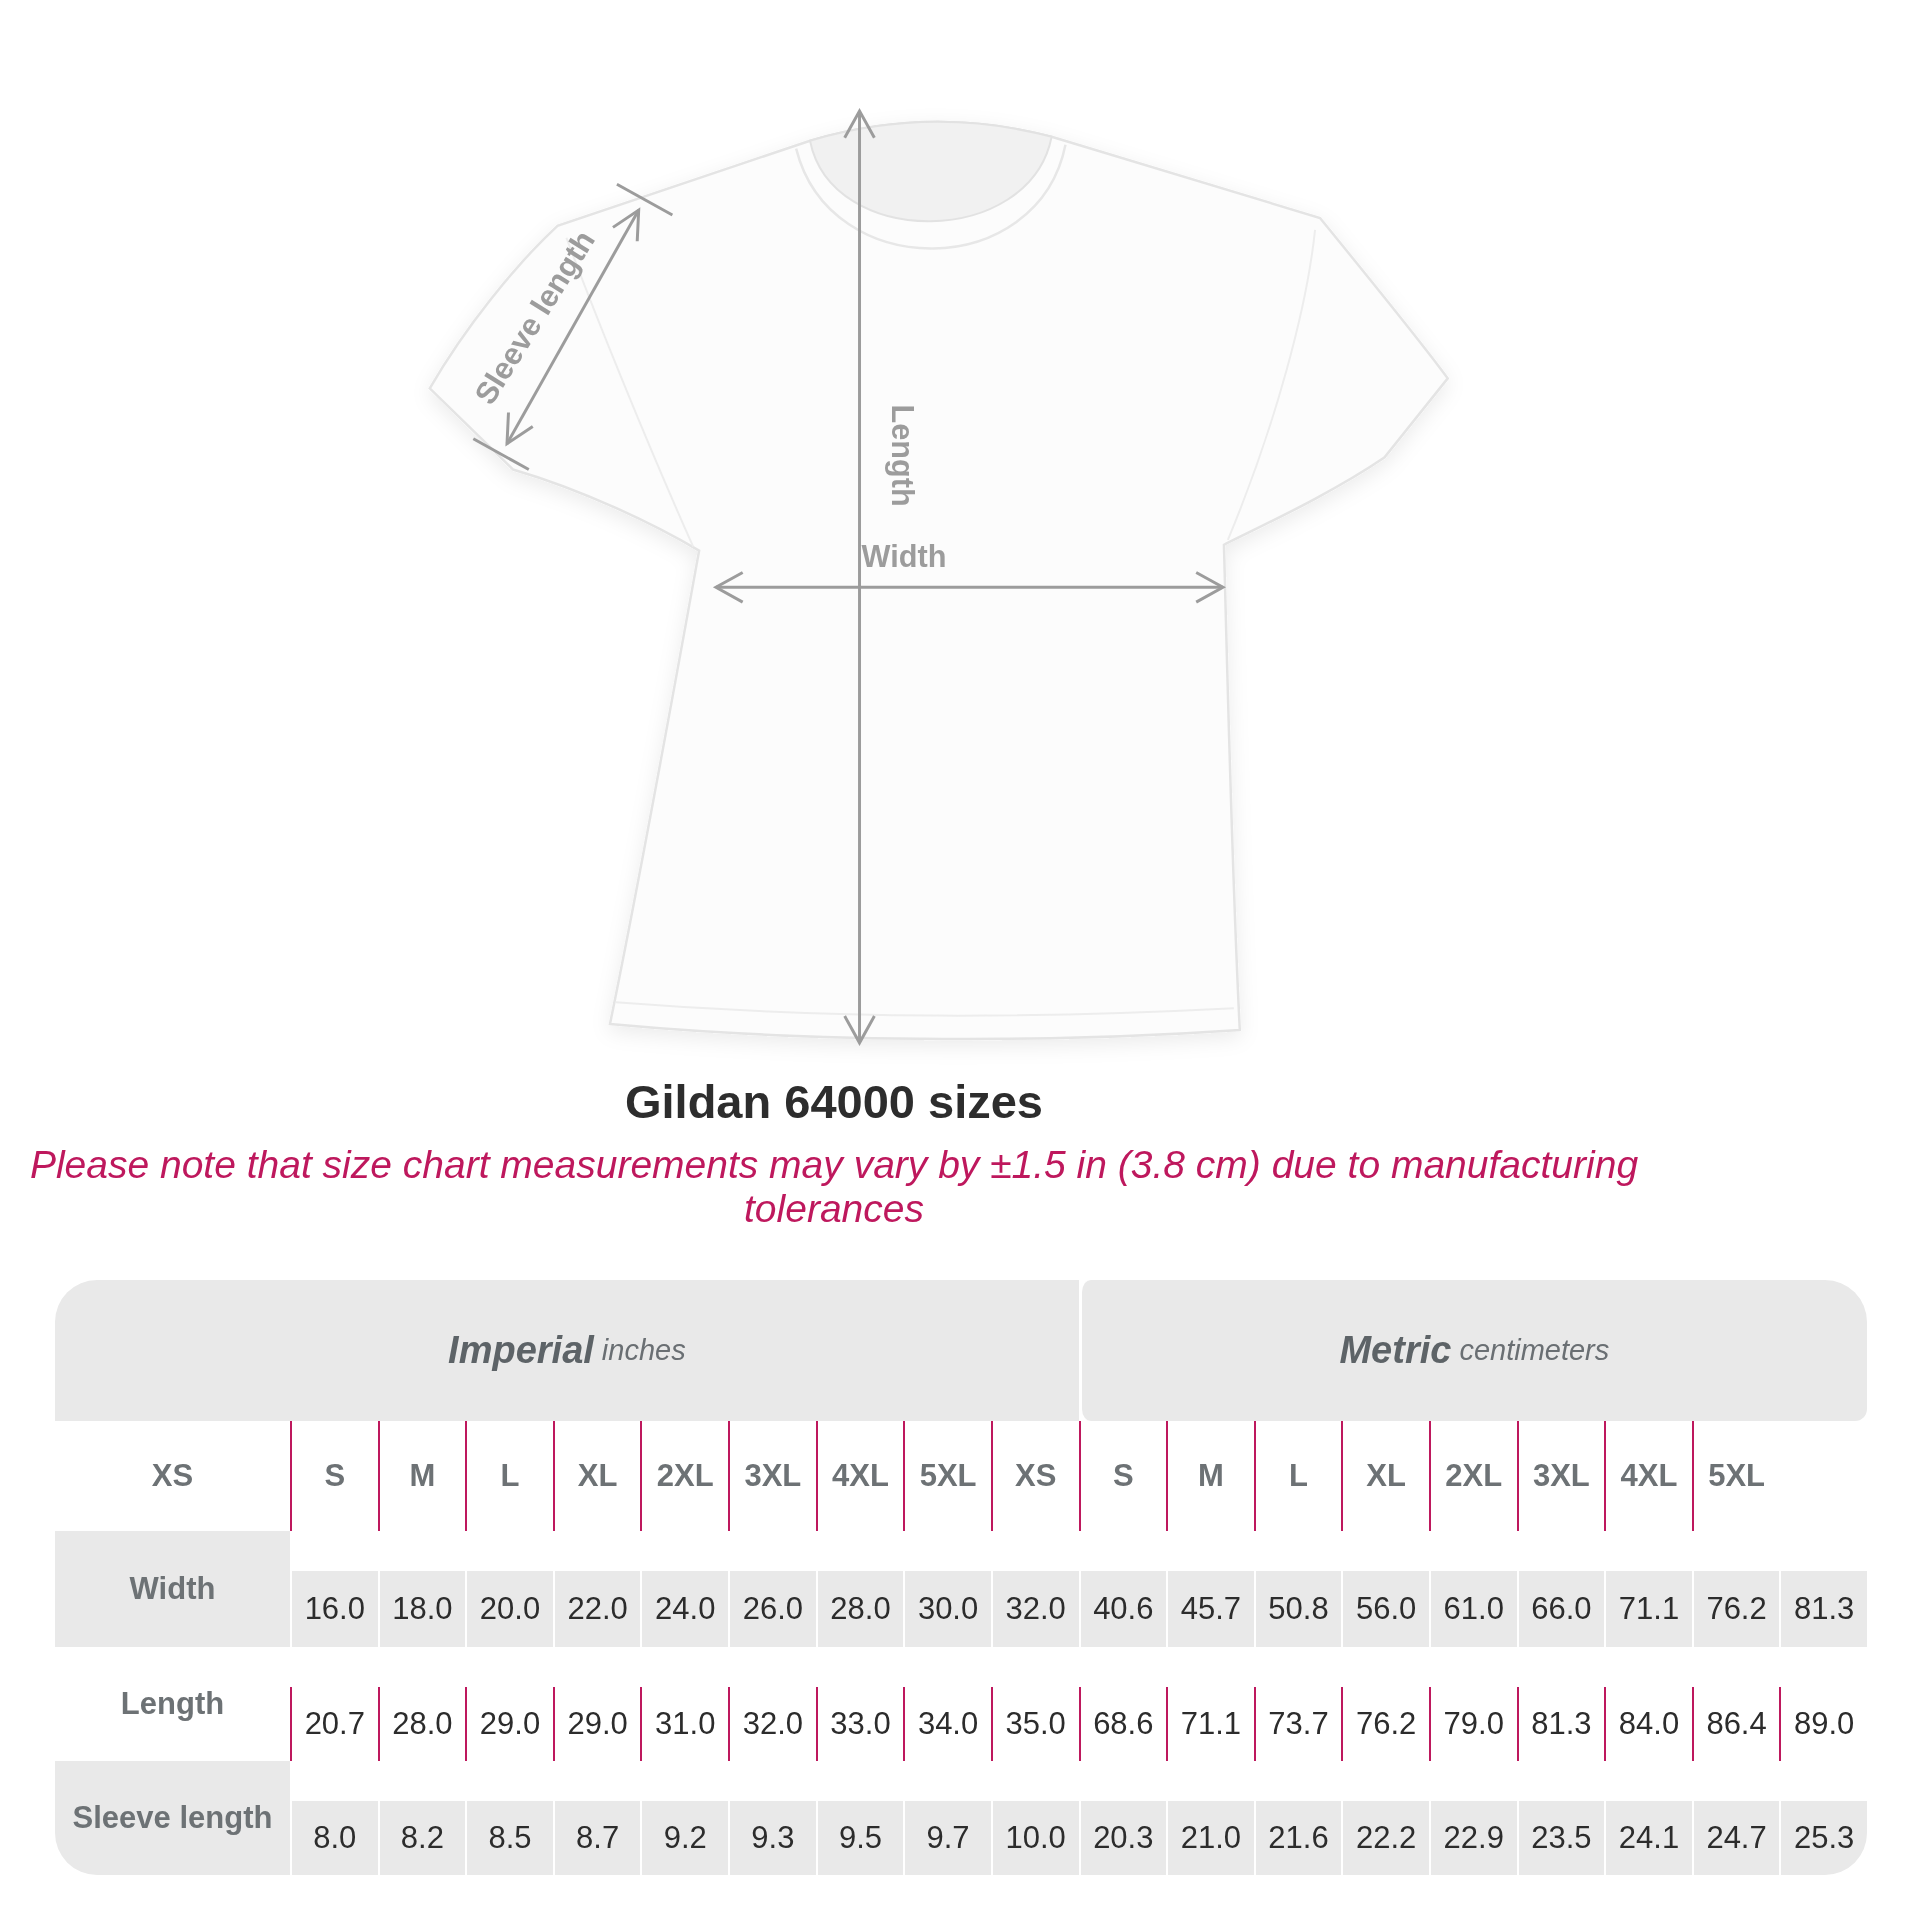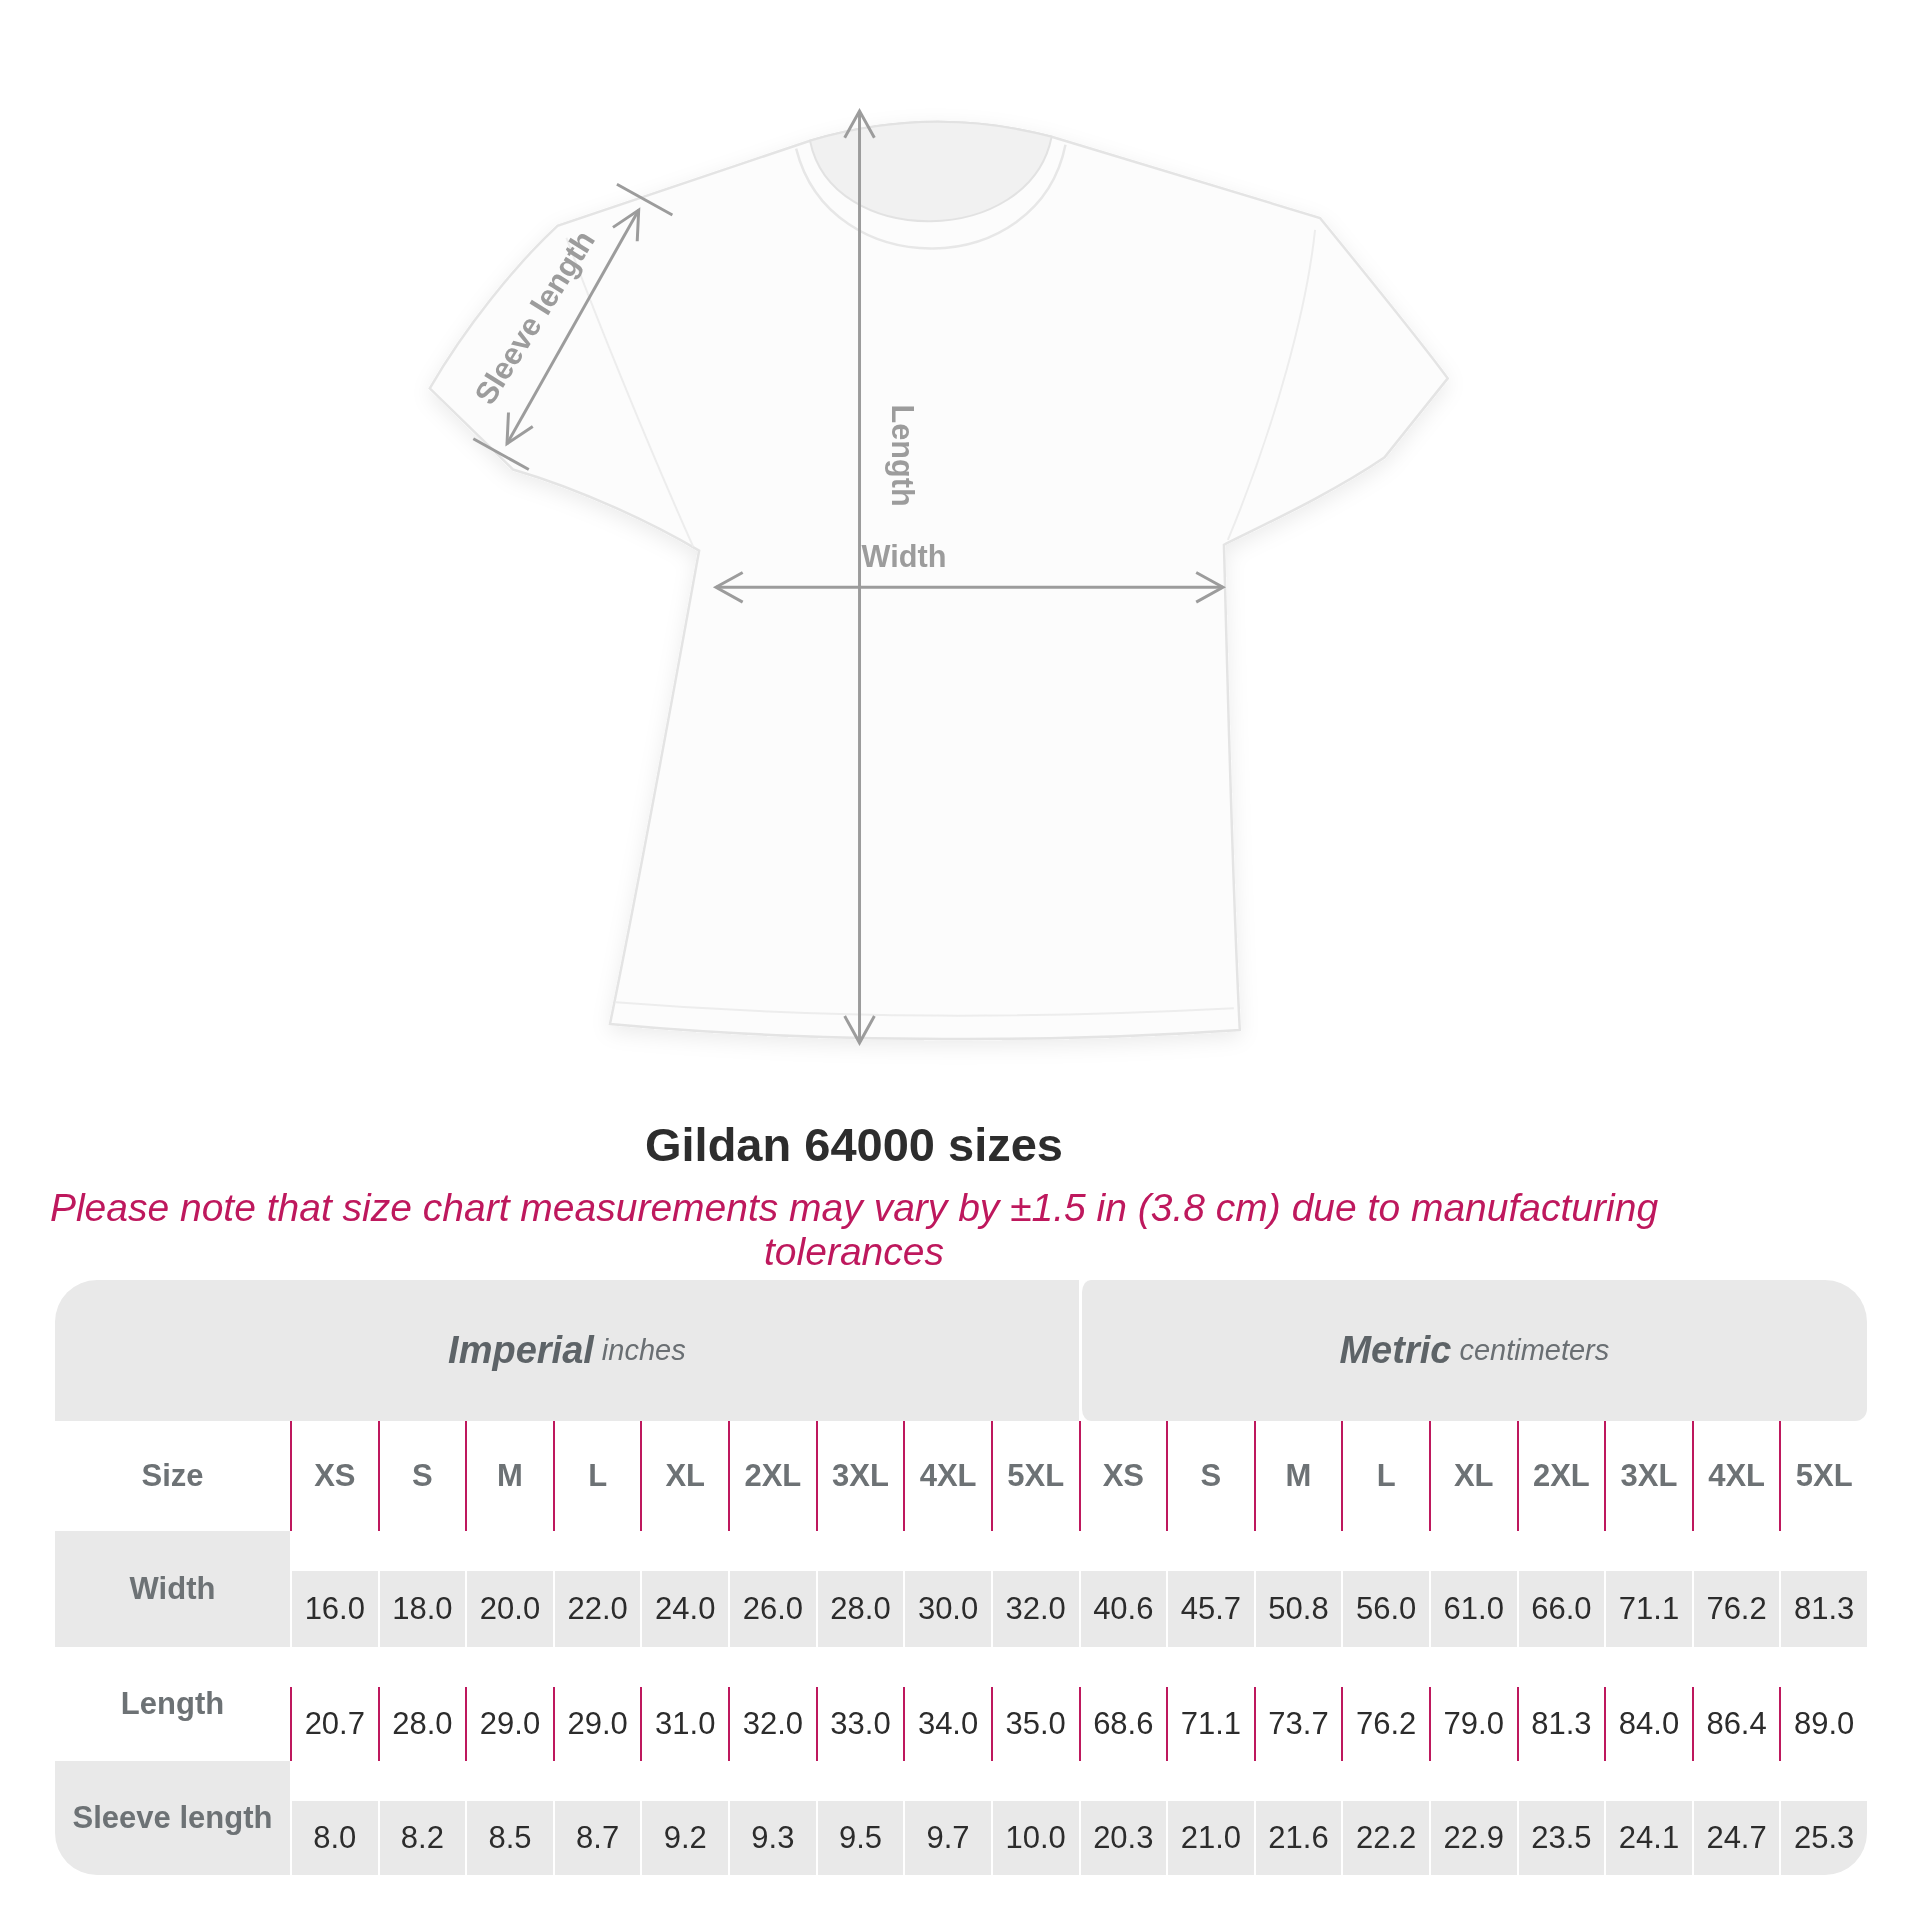--- a/index.html
+++ b/index.html
@@ -3,21 +3,21 @@
 <meta charset="utf-8">
 <style>
   html,body{margin:0;padding:0;background:#ffffff;}
   .page{position:relative;width:1927px;height:1927px;background:#ffffff;overflow:hidden;
         font-family:"Liberation Sans", sans-serif;}
 
   
   .figure{position:absolute;left:0;top:0;width:1927px;height:1238px;}
 
   
-  .title-block{position:absolute;left:0;top:1117px;width:1668px;text-align:center;margin-left:20px;}
+  .title-block{position:absolute;left:0;top:1074px;width:1668px;text-align:center;}
   .main-title{font-size:47px;font-weight:bold;color:#2d2d2d;margin:0;letter-spacing:0;}
   .sub-title{font-size:39px;font-style:italic;color:#be185d;margin:14px 0 0 0;}
 
   
   .table{position:absolute;left:55px;top:1280px;width:1812px;border-radius:42px;overflow:hidden;}
   .band{display:grid;grid-template-columns:56.5% 43.5%;height:141px;}
   .band-cell{background:#e9e9e9;display:flex;flex-direction:row;align-items:center;justify-content:center;gap:8px;}
   .band-cell.right{border-left:3px solid #ffffff;border-radius:12px;}
   .band-title{font-size:38px;font-weight:bold;font-style:italic;color:#5d6367;}
   .band-sub{font-size:29px;font-style:italic;color:#6a6f73;}
@@ -111,21 +111,20 @@
         <div class="band-title">Imperial</div>
         <div class="band-sub">inches</div>
       </div>
       <div class="band-cell right">
         <div class="band-title">Metric</div>
         <div class="band-sub">centimeters</div>
       </div>
     </div>
 
     <div class="row r-size plain">
-      <div class="lab">Size</div>
       <div class="h">XS</div>
       <div class="h">S</div>
       <div class="h">M</div>
       <div class="h">L</div>
       <div class="h">XL</div>
       <div class="h">2XL</div>
       <div class="h">3XL</div>
       <div class="h">4XL</div>
       <div class="h">5XL</div>
       <div class="h">XS</div>

